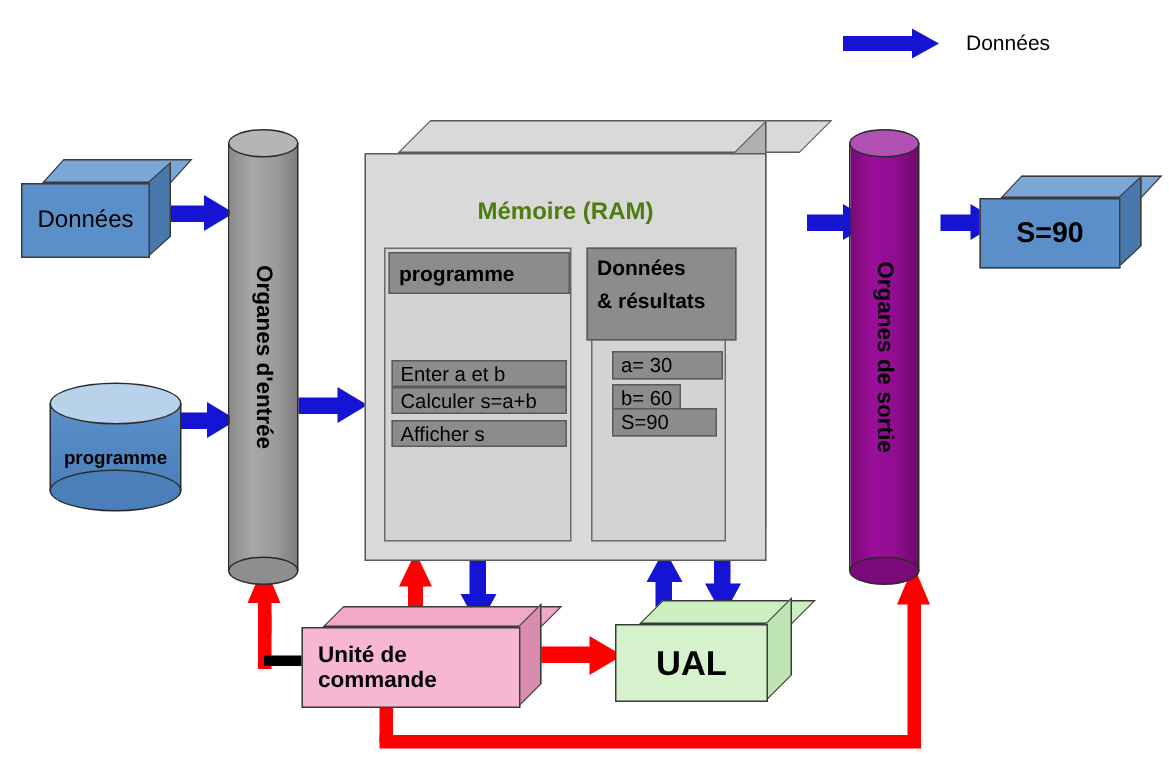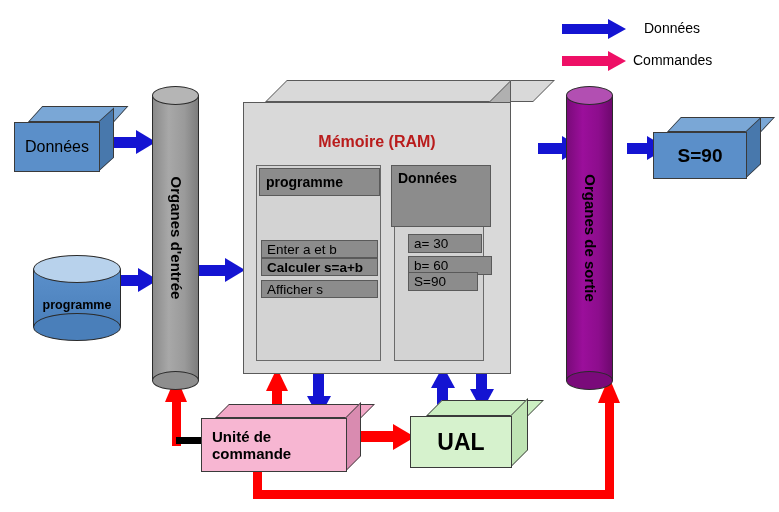--- a/index.html
+++ b/index.html
@@ -136,21 +136,21 @@
     background: #d9d9d9;
     border: 1px solid #5a5a5a;
     box-sizing: border-box;
   }
   #ram-title {
     position: absolute;
     left: 0; right: 0; top: 30px;
     text-align: center;
     font-size: 16px;
     font-weight: bold;
-    color: #b91c1c;
+    color: #4d7c0f;
   }
   .panel {
     position: absolute;
     background: #d3d3d3;
     border: 1px solid #6a6a6a;
     box-sizing: border-box;
   }
   .panel-head {
     position: absolute;
     background: #8c8c8c;
@@ -190,25 +190,20 @@
 
 <div id="canvas">
 
 
   <div class="abs" style="left:562px; top:19px; width:210px; height:20px;">
     <div class="abs bar" style="left:0px; top:5px; width:48px; height:10px; background:#1414d2;"></div>
     <div class="abs arrow-head" style="left:46px; top:0px; border-top:10px solid transparent; border-bottom:10px solid transparent; border-left:18px solid #1414d2;"></div>
     <div class="abs legend-label" style="left:82px; top:1px;">Données</div>
   </div>
 
-  <div class="abs" style="left:562px; top:51px; width:215px; height:20px;">
-    <div class="abs bar" style="left:0px; top:5px; width:48px; height:10px; background:#ee1066;"></div>
-    <div class="abs arrow-head" style="left:46px; top:0px; border-top:10px solid transparent; border-bottom:10px solid transparent; border-left:18px solid #ee1066;"></div>
-    <div class="abs legend-label" style="left:71px; top:1px;">Commandes</div>
-  </div>
 
   <div class="abs bar" style="left:253px; top:490px; width:361px; height:9px; background:#ff0000;"></div>
   <div class="abs bar" style="left:253px; top:463px; width:9px; height:32px; background:#ff0000;"></div>
   <div class="abs bar" style="left:605px; top:400px; width:9px; height:95px; background:#ff0000;"></div>
   <div class="abs arrow-head" style="left:598px; top:377px; border-left:11px solid transparent; border-right:11px solid transparent; border-bottom:26px solid #ff0000;"></div>
 
   <div class="abs bar" style="left:172px; top:410px; width:9px; height:36px; background:#ff0000;"></div>
   <div class="abs bar" style="left:172px; top:400px; width:9px; height:22px; background:#ff0000;"></div>
   <div class="abs arrow-head" style="left:165px; top:376px; border-left:11px solid transparent; border-right:11px solid transparent; border-bottom:26px solid #ff0000;"></div>
   <div class="abs bar" style="left:176px; top:437px; width:36px; height:7px; background:#000000;"></div>
@@ -271,30 +266,31 @@
 
     <div id="ram-side" style="left:246px; top:22px; width:22px; height:272px; transform: skewY(-45deg); transform-origin: top left;"></div>
 
     <div id="ram-front" style="left:0px; top:22px; width:268px; height:272px;">
 
       <div id="ram-title">Mémoire (RAM)</div>
 
       <div class="panel" style="left:12px; top:62px; width:125px; height:196px;">
         <div class="panel-head" style="left:2px; top:2px; width:121px; height:28px;">programme</div>
         <div class="code-line" style="left:4px; top:74px; width:117px; height:18px;text-align:center;">Enter a et b</div>
-        <div class="code-line" style="left:4px; top:92px; width:117px; height:18px;font-weight:bold;">Calculer s=a+b</div>
+        <div class="code-line" style="left:4px; top:92px; width:117px; height:18px;">Calculer s=a+b</div>
         <div class="code-line" style="left:4px; top:114px; width:117px; height:18px;">Afficher s</div>
       </div>
 
       <div class="panel" style="left:150px; top:68px; width:90px; height:190px;">
         <div class="panel-head two-line" style="left:-4px; top:-7px; width:100px; height:62px;">
           <div>Données</div>
+          <div>&amp; résultats</div>
         </div>
         <div class="code-line" style="left:13px; top:62px; width:74px; height:19px;">a= 30</div>
-        <div class="code-line" style="left:13px; top:84px; width:84px; height:19px;">b= 60</div>
+        <div class="code-line" style="left:13px; top:84px; width:46px; height:19px;">b= 60</div>
         <div class="code-line" style="left:13px; top:100px; width:70px; height:19px;">S=90</div>
       </div>
     </div>
   </div>
 
   <div class="cyl" style="left:566px; top:86px; width:47px; height:304px;">
     <div class="body purple-body" style="top:9px; height:286px;"></div>
     <div class="cap purple-cap" style="top:0px; height:19px;"></div>
     <div class="cap" style="top:285px; height:19px; background:#7a0a7a;"></div>
     <div class="label">Organes de sortie</div>

